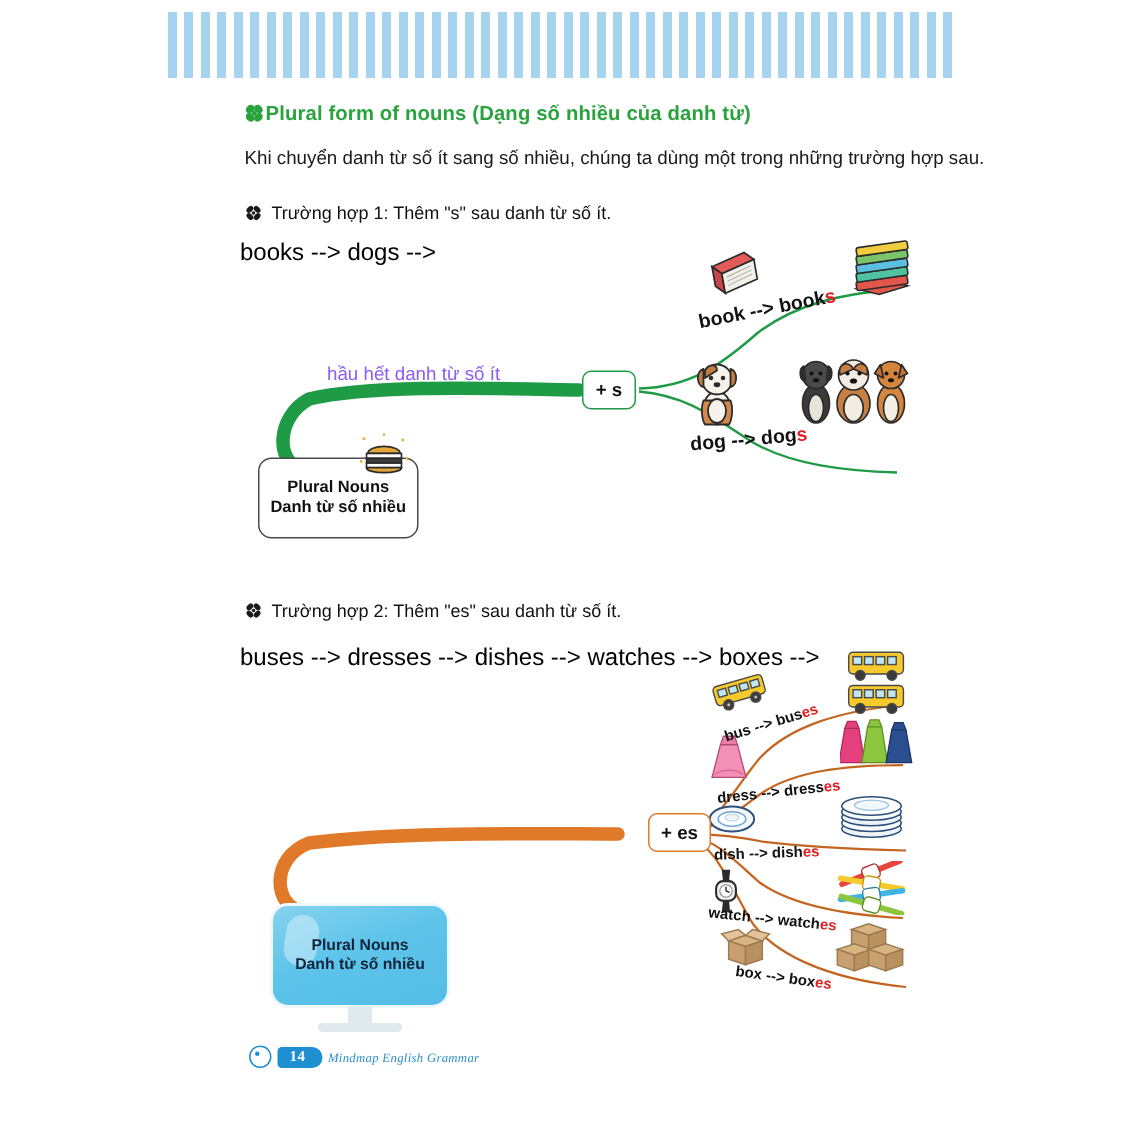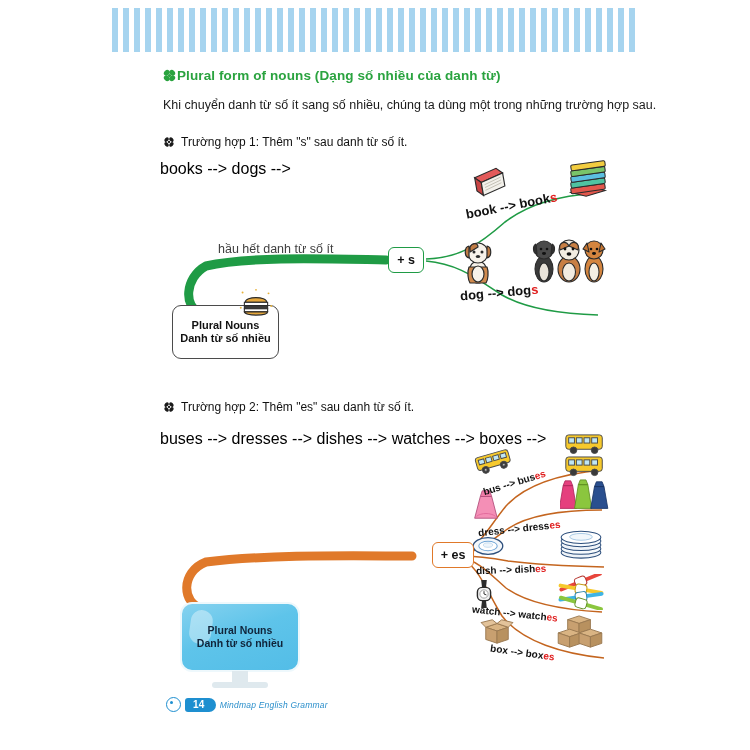--- a/index.html
+++ b/index.html
@@ -223,21 +223,21 @@
   
   .branch-label {
     position: absolute;
     white-space: nowrap;
     z-index: 3;
   }
   .main-label-s {
     left: 58px;
     top: 82px;
     font-size: 12.5px;
-    color: #404040;
+    color: #8b5cf6;
     text-align: center;
   }
   .main-label-es {
     left: 38px;
     top: 112px;
     font-size: 11px;
     color: #1b1b1b;
   }
   .leaf-label {
     font-weight: bold;
@@ -262,20 +262,21 @@
   }
 
   
   .footer {
     position: absolute;
     left: 166px;
     top: 697px;
     display: flex;
     align-items: center;
     gap: 4px;
+    font-family: Liberation Serif, serif;
   }
   .footer-mark {
     width: 13px;
     height: 13px;
     border-radius: 50%;
     background: #ffffff;
     border: 1.6px solid #1e8fd0;
     position: relative;
     flex: 0 0 auto;
   }

